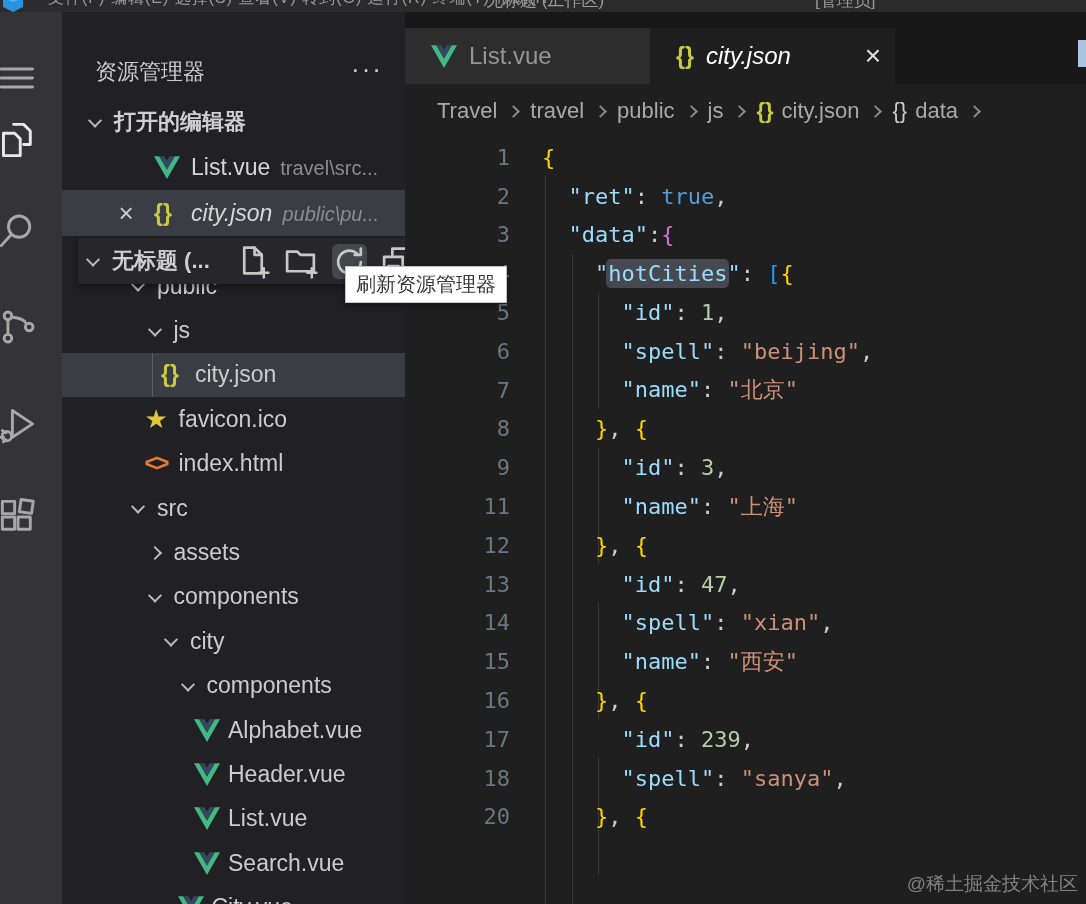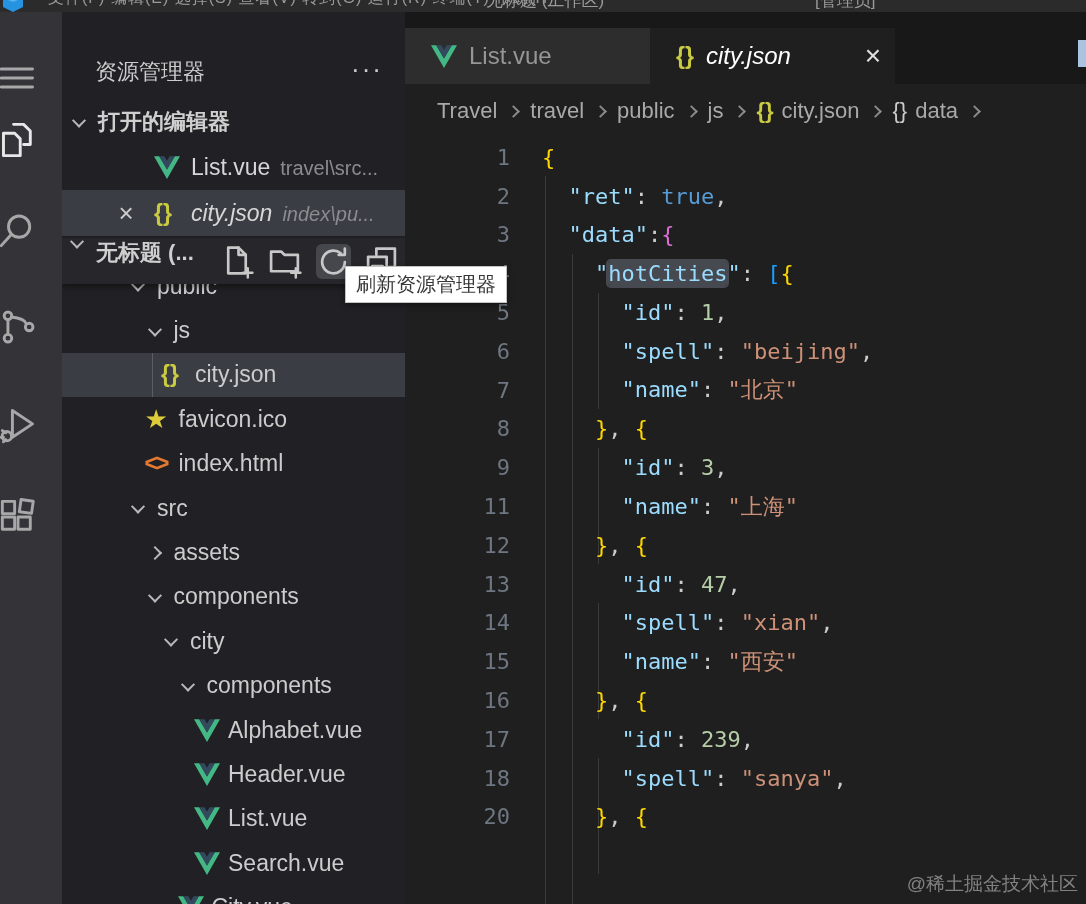--- a/index.html
+++ b/index.html
@@ -16,21 +16,21 @@
 
   
   .activitybar { position:absolute; left:0; top:12px; width:62px; height:892px; background:#333338; z-index:5; overflow:hidden; }
   .ab-icon { position:absolute; left:-4px; width:44px; height:44px; display:flex; align-items:center; justify-content:center; }
 
   
   .sidebar { position:absolute; left:62px; top:12px; width:343px; height:892px; background:#212125; z-index:4; overflow:hidden; }
   .sb-title { position:absolute; left:0; top:40px; width:343px; height:40px; display:flex; align-items:center; }
   .sb-title .t { margin-left:33px; font-size:22px; color:#cccccc; }
   .sb-title .more { position:absolute; right:22px; top:2px; color:#cccccc; font-size:26px; letter-spacing:2px; cursor:pointer; }
-  .sec-head { display:flex; align-items:center; font-weight:bold; color:#cfcfcf; font-size:22px; }
+  .sec-head { display:flex; align-items:center; font-weight:bold; color:#cfcfcf; font-size:22px;margin-left:16px; }
   .oe-head { position:absolute; left:0; top:88px; width:343px; height:44px; }
   .oe-rows { position:absolute; left:0; top:132px; width:343px; }
   .oe-row { position:relative; height:46px; display:flex; align-items:center; }
   .oe-row.sel { background:#3a3e44; }
   .oe-close { position:absolute; left:50px; width:28px; text-align:center; color:#cccccc; font-size:26px; }
   .oe-icon { position:absolute; left:92px; width:34px; display:flex; justify-content:flex-start; font-size:23px; }
   .oe-name { position:absolute; left:129px; font-size:23px; color:#d6d6d6; white-space:nowrap; }
   .oe-desc { font-size:20px; color:#8b8b90; margin-left:10px; }
   .ws-head { position:absolute; left:0; top:226px; width:343px; height:46px; background:#27272b; z-index:8;
     box-shadow:0 3px 5px rgba(0,0,0,.4); }
@@ -161,26 +161,26 @@
               <path d="M8 0h8l4 7 4-7h8L20 21Z" fill="#33495e"></path>
             </svg>
           </span>
           <span class="oe-name">List.vue<span class="oe-desc">travel\src...</span></span>
         </div>
         <div class="oe-row sel">
           <span class="oe-close">×</span>
           <span class="oe-icon">
             <span style="color:#cbcb41;font-weight:bold;">{}</span>
           </span>
-          <span class="oe-name" style="font-style:italic">city.json<span class="oe-desc" style="font-style:italic">index\pu...</span></span>
+          <span class="oe-name" style="font-style:italic">city.json<span class="oe-desc" style="font-style:italic">public\pu...</span></span>
         </div>
       </div>
 
     <div class="ws-head sec-head">
-      <div style="display:flex;align-items:flex-start;height:46px;">
+      <div style="display:flex;align-items:center;height:46px;">
         <span class="chev down" style="margin-left:10px"></span>
         <span class="ws-label">无标题 (...</span>
       </div>
       <div class="ws-actions" id="ws-actions">
           <div class="ws-btn">
             <svg width="38" height="38" viewBox="0 0 34 34" fill="none" stroke="#c8c8c8" stroke-width="2.6" stroke-linecap="round" stroke-linejoin="round">
               <path d="M8 3h10l7 7v18H8z"></path>
               <path d="M18 3v7h7"></path>
               <path d="M27 23v9M22.5 27.5h9" stroke-width="2.4"></path>
             </svg>

